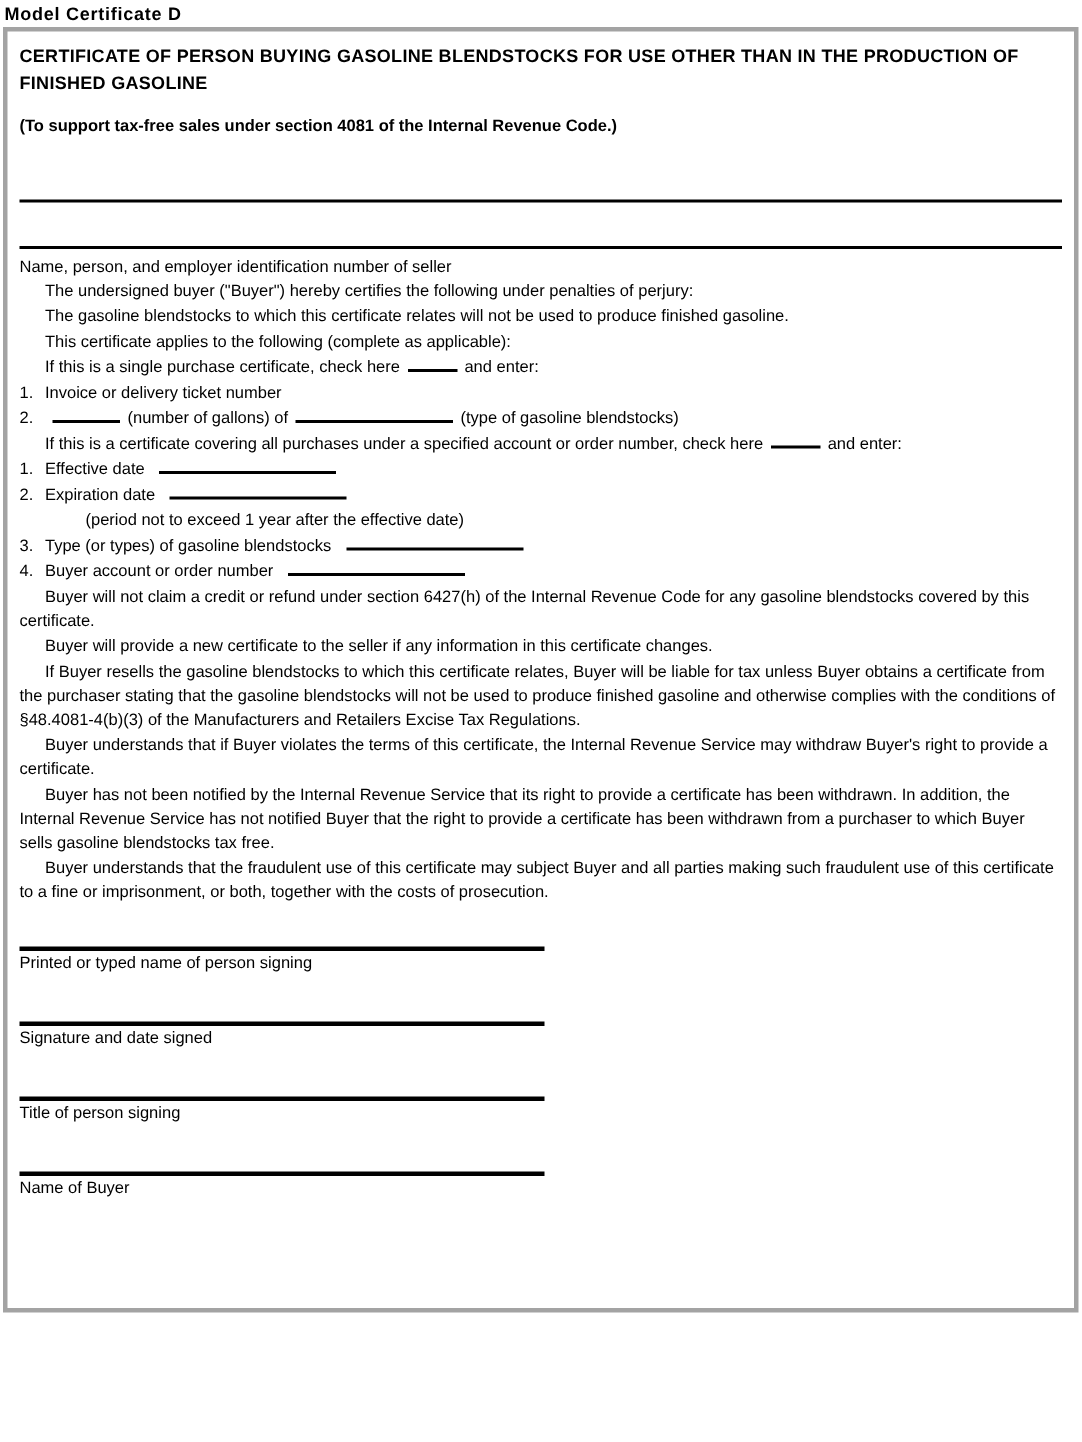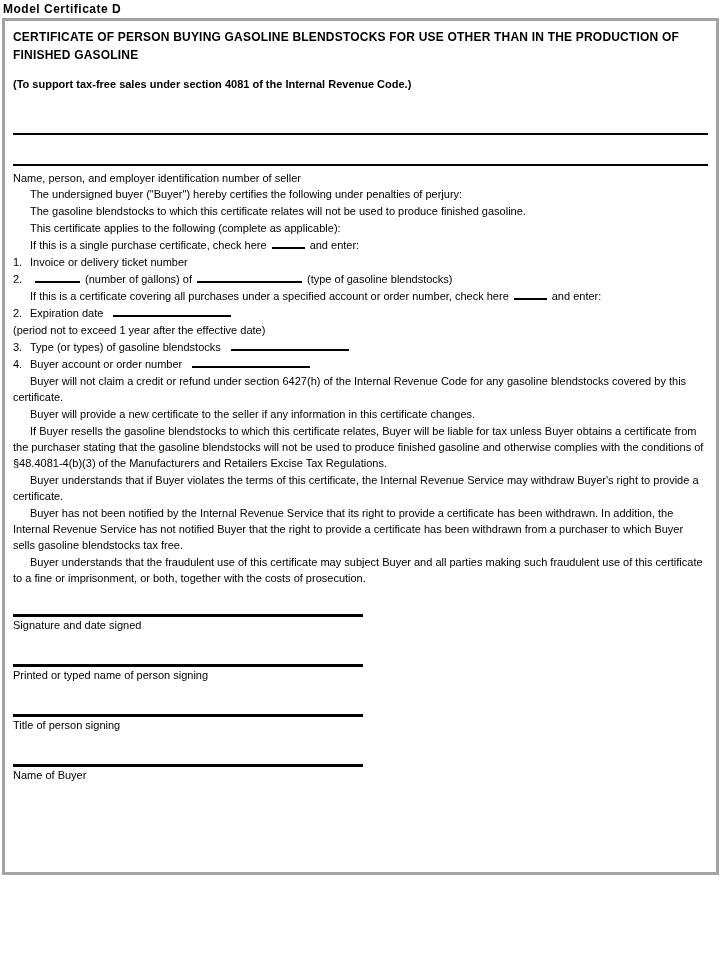--- a/index.html
+++ b/index.html
@@ -21,21 +21,21 @@
     height: 857px;
     overflow: hidden;
   }
   .cert-heading { font-size: 12px; font-weight: bold; line-height: 18px; letter-spacing: 0.2px; }
   .support-note { font-size: 11px; margin-top: 12px; font-weight: bold; }
   .seller-rule-1 { border-bottom: 2px solid #000; height: 43px; }
   .seller-rule-2 { border-bottom: 2px solid #000; height: 31px; }
   .seller-label { font-size: 11px; padding-top: 4px; height: 20px; }
   .body-text { font-size: 11px; line-height: 16px; }
   .stmt { text-indent: 17px; margin-bottom: 1px; }
-  .plain { text-indent: 0; margin-bottom: 1px; }
+  .plain { text-indent: 0; margin-bottom: 1px; margin-left: 44px; }
   .numbered { display: block; margin-bottom: 1px; }
   .num { display: inline-block; width: 17px; text-indent: 0; }
   .blank {
     display: inline-block;
     border-bottom: 2px solid #000;
     height: 9px;
     margin: 0 5px;
     vertical-align: baseline;
   }
   .w33 { width: 33px; }
@@ -71,20 +71,21 @@
       <div class="stmt">This certificate applies to the following (complete as applicable):</div>
 
       <div class="stmt"><span>If this is a single purchase certificate, check here</span><span class="blank w33"></span><span>and enter:</span></div>
 
       <div class="numbered"><span class="num">1.</span><span>Invoice or delivery ticket number</span></div>
 
       <div class="numbered"><span class="num">2.</span><span class="blank w45"></span><span>(number of gallons) of</span><span class="blank w105"></span><span>(type of gasoline blendstocks)</span></div>
 
       <div class="stmt"><span>If this is a certificate covering all purchases under a specified account or order number, check here</span><span class="blank w33"></span><span>and enter:</span></div>
 
+      <div class="numbered"><span class="num">1.</span><span>Effective date</span><span class="blank w118"></span></div>
 
       <div class="numbered"><span class="num">2.</span><span>Expiration date</span><span class="blank w118"></span></div>
 
       <div class="plain">(period not to exceed 1 year after the effective date)</div>
 
       <div class="numbered"><span class="num">3.</span><span>Type (or types) of gasoline blendstocks</span><span class="blank w118"></span></div>
 
       <div class="numbered"><span class="num">4.</span><span>Buyer account or order number</span><span class="blank w118"></span></div>
 
       <div class="para">Buyer will not claim a credit or refund under section 6427(h) of the Internal Revenue Code for any gasoline blendstocks covered by this certificate.</div>
@@ -92,25 +93,25 @@
       <div class="para">If Buyer resells the gasoline blendstocks to which this certificate relates, Buyer will be liable for tax unless Buyer obtains a certificate from the purchaser stating that the gasoline blendstocks will not be used to produce finished gasoline and otherwise complies with the conditions of §48.4081-4(b)(3) of the Manufacturers and Retailers Excise Tax Regulations.</div>
       <div class="para">Buyer understands that if Buyer violates the terms of this certificate, the Internal Revenue Service may withdraw Buyer's right to provide a certificate.</div>
       <div class="para">Buyer has not been notified by the Internal Revenue Service that its right to provide a certificate has been withdrawn. In addition, the Internal Revenue Service has not notified Buyer that the right to provide a certificate has been withdrawn from a purchaser to which Buyer sells gasoline blendstocks tax free.</div>
       <div class="para">Buyer understands that the fraudulent use of this certificate may subject Buyer and all parties making such fraudulent use of this certificate to a fine or imprisonment, or both, together with the costs of prosecution.</div>
 
     </div>
 
     <div class="sig-section">
       <div class="sig-field">
         <div class="sig-line"></div>
-        <div class="sig-label">Signature and date signed</div>
+        <div class="sig-label">Printed or typed name of person signing</div>
       </div>
       <div class="sig-field">
         <div class="sig-line"></div>
-        <div class="sig-label">Printed or typed name of person signing</div>
+        <div class="sig-label">Signature and date signed</div>
       </div>
       <div class="sig-field">
         <div class="sig-line"></div>
         <div class="sig-label">Title of person signing</div>
       </div>
       <div class="sig-field">
         <div class="sig-line"></div>
         <div class="sig-label">Name of Buyer</div>
       </div>
 

